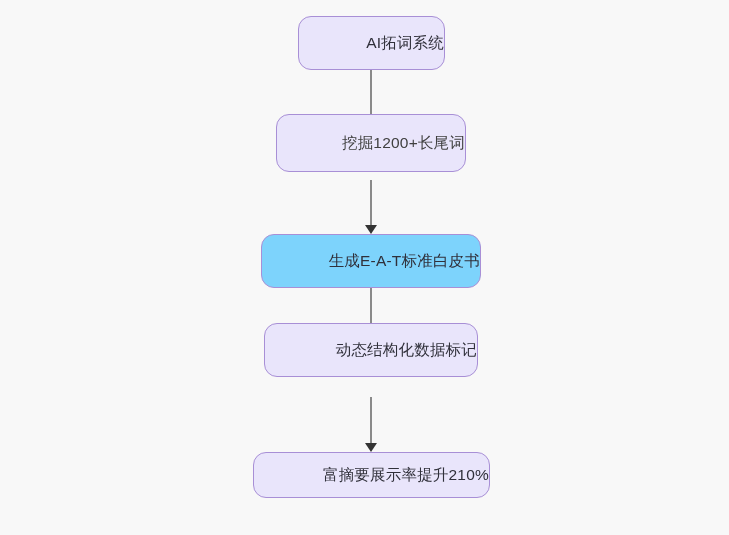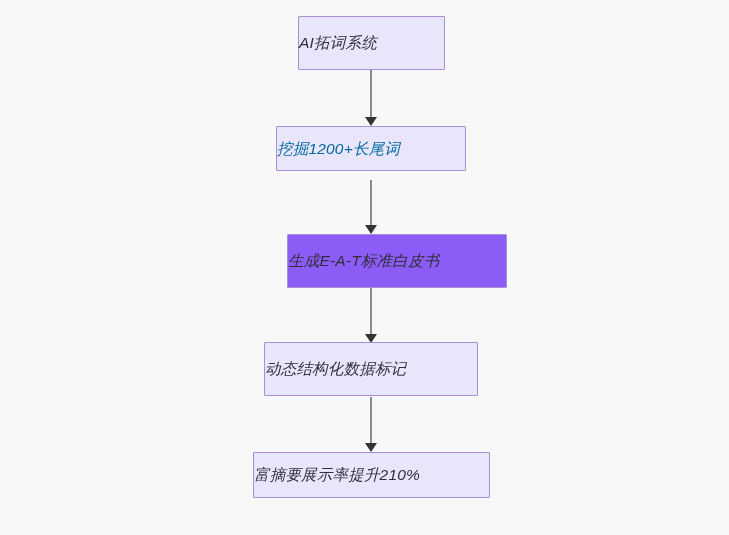--- a/index.html
+++ b/index.html
@@ -16,30 +16,29 @@
   #flow-canvas {
     position: relative;
     width: 729px;
     height: 535px;
   }
   .node {
     position: absolute;
     box-sizing: border-box;
     background: #e9e5fb;
     border: 1.6px solid #a88fd6;
-    border-radius: 1px;
+    border-radius: 13px;
     display: flex;
     align-items: center;
-    justify-content: flex-start;
+    justify-content: flex-end;
     color: #30303a;
     font-size: 15.5px;
     line-height: 1;
     letter-spacing: 0.2px;
     white-space: nowrap;
-    font-style: italic;
     -webkit-font-smoothing: antialiased;
   }
   .node-label {
     display: block;
     text-align: center;
   }
   .connector {
     position: absolute;
     width: 12px;
     box-sizing: border-box;
@@ -83,29 +82,29 @@
 
   <div class="connector" style="left: 365px; top: 397px; height: 55px;">
     <div class="line" style="height: 47px; background: rgb(138, 138, 138);"></div>
     <div class="arrowhead" style="top: 46px; border-top-color: rgb(52, 52, 52);"></div>
   </div>
 
   <div class="node" style="left: 298px; top: 16px; width: 147px; height: 54px; background: rgb(233, 229, 251); border-color: rgb(168, 143, 214); color: rgb(48, 48, 58);">
     <span class="node-label">AI拓词系统</span>
   </div>
 
-  <div class="node" style="left: 276px; top: 126px; width: 190px; height: 45px; background: rgb(233, 229, 251); border-color: rgb(168, 143, 214); color: #0369a1;">
+  <div class="node" style="left: 276px; top: 114px; width: 190px; height: 58px; background: rgb(233, 229, 251); border-color: rgb(168, 143, 214); color: #404040;">
     <span class="node-label">挖掘1200+长尾词</span>
   </div>
 
-  <div class="node" style="left: 261px; top: 234px; width: 220px; height: 54px; background: #8b5cf6; border-color: rgb(168, 143, 214); color: rgb(48, 48, 58); margin-left: 26px;">
+  <div class="node" style="left: 261px; top: 234px; width: 220px; height: 54px; background: #7dd3fc; border-color: rgb(168, 143, 214); color: rgb(48, 48, 58);">
     <span class="node-label">生成E-A-T标准白皮书</span>
   </div>
 
-  <div class="node" style="left: 264px; top: 342px; width: 214px; height: 54px; background: rgb(233, 229, 251); border-color: rgb(168, 143, 214); color: rgb(48, 48, 58);">
+  <div class="node" style="left: 264px; top: 323px; width: 214px; height: 54px; background: rgb(233, 229, 251); border-color: rgb(168, 143, 214); color: rgb(48, 48, 58);">
     <span class="node-label">动态结构化数据标记</span>
   </div>
 
   <div class="node" style="left: 253px; top: 452px; width: 237px; height: 46px; background: rgb(233, 229, 251); border-color: rgb(168, 143, 214); color: rgb(48, 48, 58);">
     <span class="node-label">富摘要展示率提升210%</span>
   </div>
 
 </div>
 
 </body></html>

